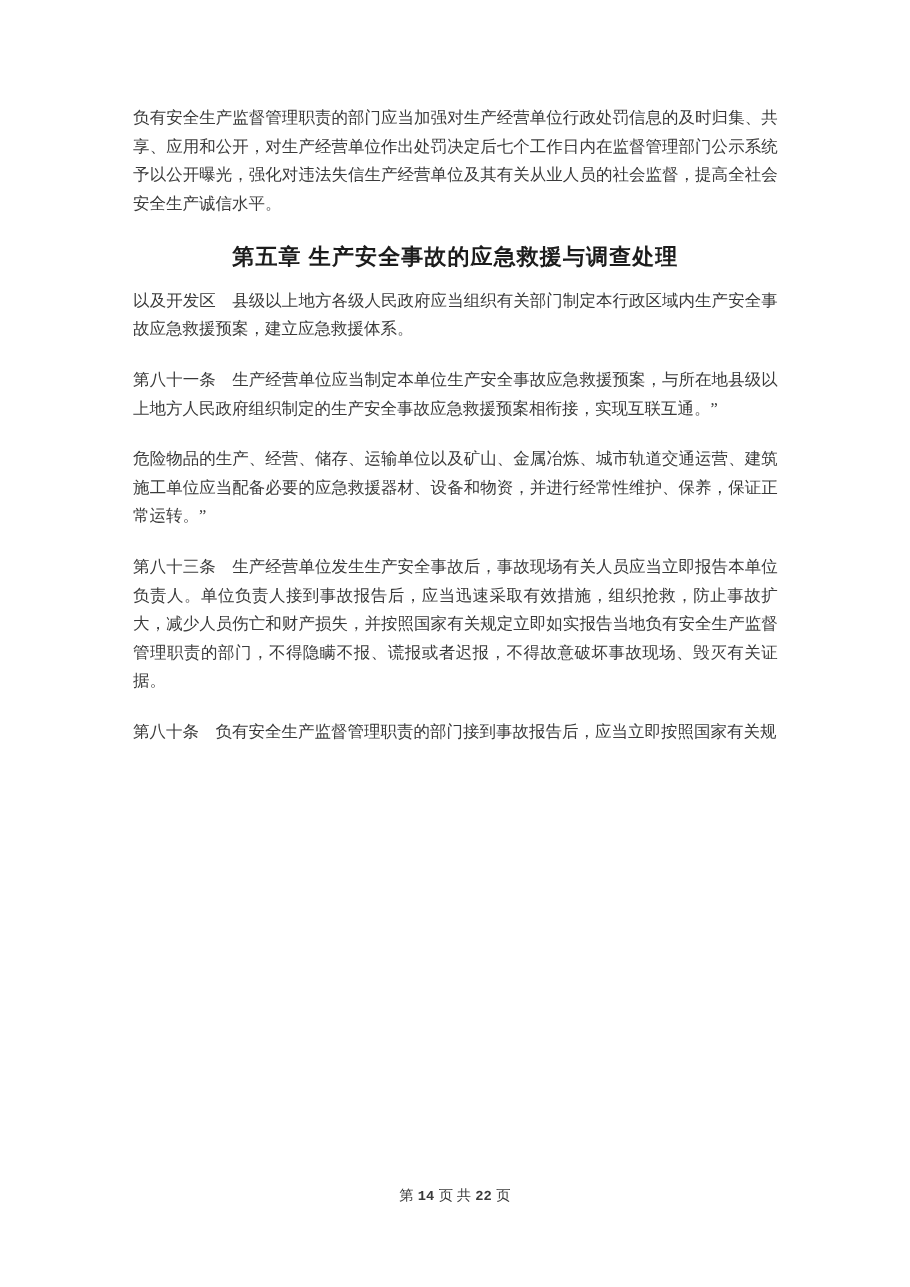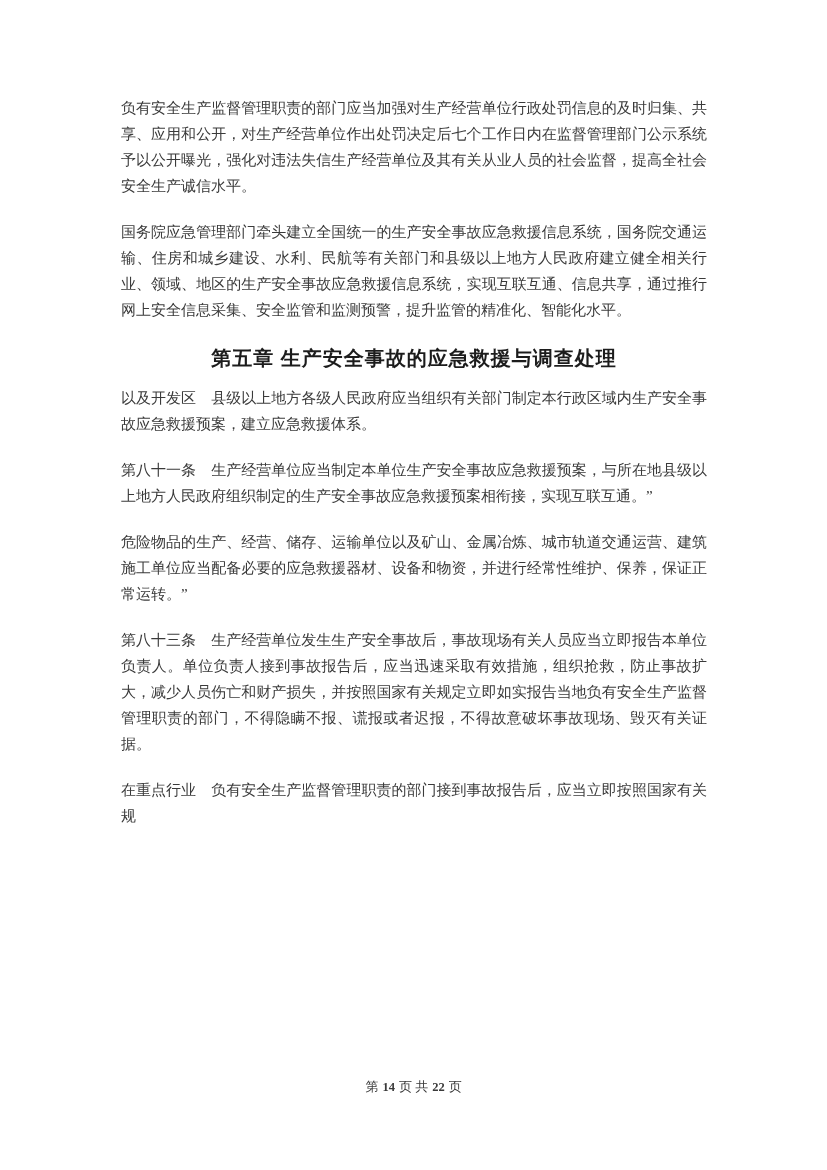--- a/index.html
+++ b/index.html
@@ -47,47 +47,46 @@
     left: 0;
     width: 827px;
     text-align: center;
     font-size: 13px;
     line-height: 18px;
     color: #3a3a3a;
   }
   .footer span { margin: 0 2px; }
   .footer .num {
     font-weight: bold;
-    font-family: Liberation Serif, serif;
+    font-family: Liberation Mono, monospace;
     font-size: 12.5px;
   }
 </style>
 </head>
 <body>
 
 <div class="page">
   <div class="content">
 
     <p class="para">负有安全生产监督管理职责的部门应当加强对生产经营单位行政处罚信息的及时归集、共享、应用和公开，对生产经营单位作出处罚决定后七个工作日内在监督管理部门公示系统予以公开曝光，强化对违法失信生产经营单位及其有关从业人员的社会监督，提高全社会安全生产诚信水平。</p>
 
 
-    <p class="para">国务院应急管理部门牵头建立全国统一的生产安全事故应急救援信息系统，国务院交通运输、住房和城乡建设、水利、民航等有关部门和县级以上地方人民政府建立健全相关行业、领域、地区的生产安全事故应急救援信息系统，实现互联互通、信息共享，通过推行网上安全信息采集、安全监管和监测预警，提升监管的精准化、智能化水平。</p>
 
     <h2 class="chapter-heading">第五章 生产安全事故的应急救援与调查处理</h2>
 
     <p class="para">以及开发区　县级以上地方各级人民政府应当组织有关部门制定本行政区域内生产安全事故应急救援预案，建立应急救援体系。</p>
 
 
     <p class="para">第八十一条　生产经营单位应当制定本单位生产安全事故应急救援预案，与所在地县级以上地方人民政府组织制定的生产安全事故应急救援预案相衔接，实现互联互通。”</p>
 
 
     <p class="para">危险物品的生产、经营、储存、运输单位以及矿山、金属冶炼、城市轨道交通运营、建筑施工单位应当配备必要的应急救援器材、设备和物资，并进行经常性维护、保养，保证正常运转。”</p>
 
     <p class="para">第八十三条　生产经营单位发生生产安全事故后，事故现场有关人员应当立即报告本单位负责人。单位负责人接到事故报告后，应当迅速采取有效措施，组织抢救，防止事故扩大，减少人员伤亡和财产损失，并按照国家有关规定立即如实报告当地负有安全生产监督管理职责的部门，不得隐瞒不报、谎报或者迟报，不得故意破坏事故现场、毁灭有关证据。</p>
 
-    <p class="para">在重点行业　负有安全生产监督管理职责的部门接到事故报告后，应当立即按照国家有关规</p>
+    <p class="para">第八十条　负有安全生产监督管理职责的部门接到事故报告后，应当立即按照国家有关规</p>
 
   </div>
 
   <div class="footer">
     <span>第</span><span class="num">14</span><span>页 共</span><span class="num">22</span><span>页</span>
   </div>
 </div>
 
 </body></html>

